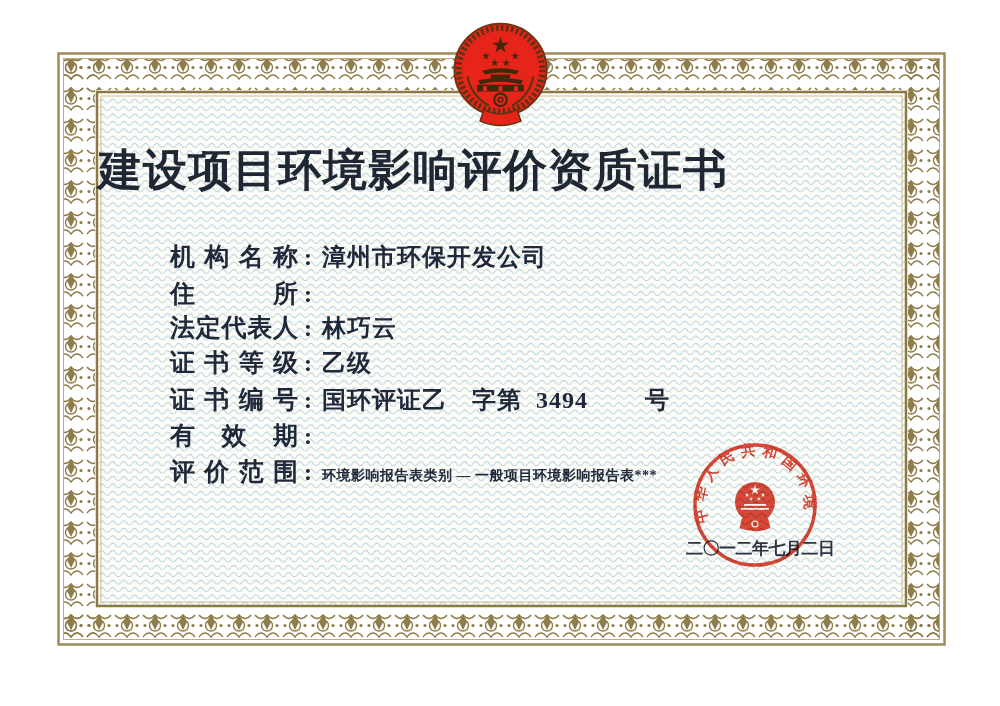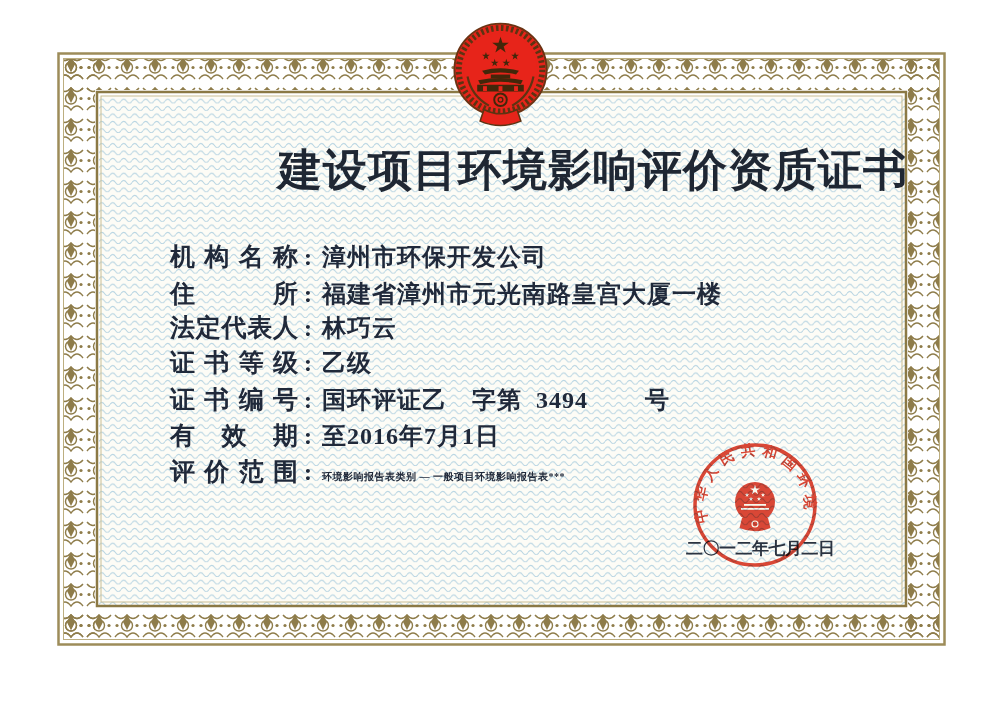--- a/index.html
+++ b/index.html
@@ -6,29 +6,29 @@
   .page{position:relative;width:1000px;height:706px;background:#ffffff;overflow:hidden;
         font-family:"Liberation Serif","DejaVu Serif",serif;}
   .abs{position:absolute;}
   
   .frame{left:57px;top:52px;z-index:1;}
   
   .inner-bg{left:99px;top:96px;width:806px;height:510px;background:#fdfcf6;z-index:0;}
   
   .emblem{left:452px;top:20px;z-index:4;}
   
-  .title{left:98px;top:141px;width:810px;text-align:right;z-index:3;
+  .title{left:98px;top:141px;width:810px;text-align:left;z-index:3;
          font-size:44px;font-weight:bold;color:#1f2733;letter-spacing:1px;}
   
   .row{position:absolute;left:170px;display:flex;align-items:baseline;z-index:3;color:#20293a;}
   .flabel{display:inline-flex;justify-content:space-between;width:128px;
           font-size:25px;font-weight:bold;color:#20293a;}
   .fcolon{font-size:24px;font-weight:bold;margin:0 10px 0 6px;}
   .fvalue{font-size:24px;font-weight:bold;letter-spacing:1px;white-space:pre;}
-  .fvalue.small{font-size:10px;letter-spacing:.5px;}
+  .fvalue.small{font-size:14px;letter-spacing:.5px;}
   
   .seal{left:690px;top:440px;z-index:6;mix-blend-mode:multiply;opacity:.93;}
   .issue-date{left:686px;top:537px;z-index:5;font-size:17px;font-weight:bold;
               color:#2b3340;letter-spacing:-.5px;white-space:nowrap;font-family:Liberation Serif, serif;}
 </style>
 </head>
 <body>
 
 <div class="page">
 
@@ -104,21 +104,20 @@
       </span>
     <span class="fcolon">:</span>
     <span class="fvalue">漳州市环保开发公司</span>
   </div>
   <div class="row" style="top:277px">
     <span class="flabel justify-chars">
         <span>住</span>
         <span>所</span>
       </span>
     <span class="fcolon">:</span>
-    <span class="fvalue">福建省漳州市元光南路皇宫大厦一楼</span>
   </div>
   <div class="row" style="top:311px">
     <span class="flabel justify-chars">
         <span>法</span>
         <span>定</span>
         <span>代</span>
         <span>表</span>
         <span>人</span>
       </span>
     <span class="fcolon">:</span>
@@ -144,21 +143,20 @@
     <span class="fcolon">:</span>
     <span class="fvalue">国环评证乙　字第  3494　　 号</span>
   </div>
   <div class="row" style="top:419px">
     <span class="flabel justify-chars">
         <span>有</span>
         <span>效</span>
         <span>期</span>
       </span>
     <span class="fcolon">:</span>
-    <span class="fvalue">至2016年7月1日</span>
   </div>
   <div class="row" style="top:455px">
     <span class="flabel justify-chars">
         <span>评</span>
         <span>价</span>
         <span>范</span>
         <span>围</span>
       </span>
     <span class="fcolon">:</span>
     <span class="fvalue small">环境影响报告表类别 — 一般项目环境影响报告表***</span>

